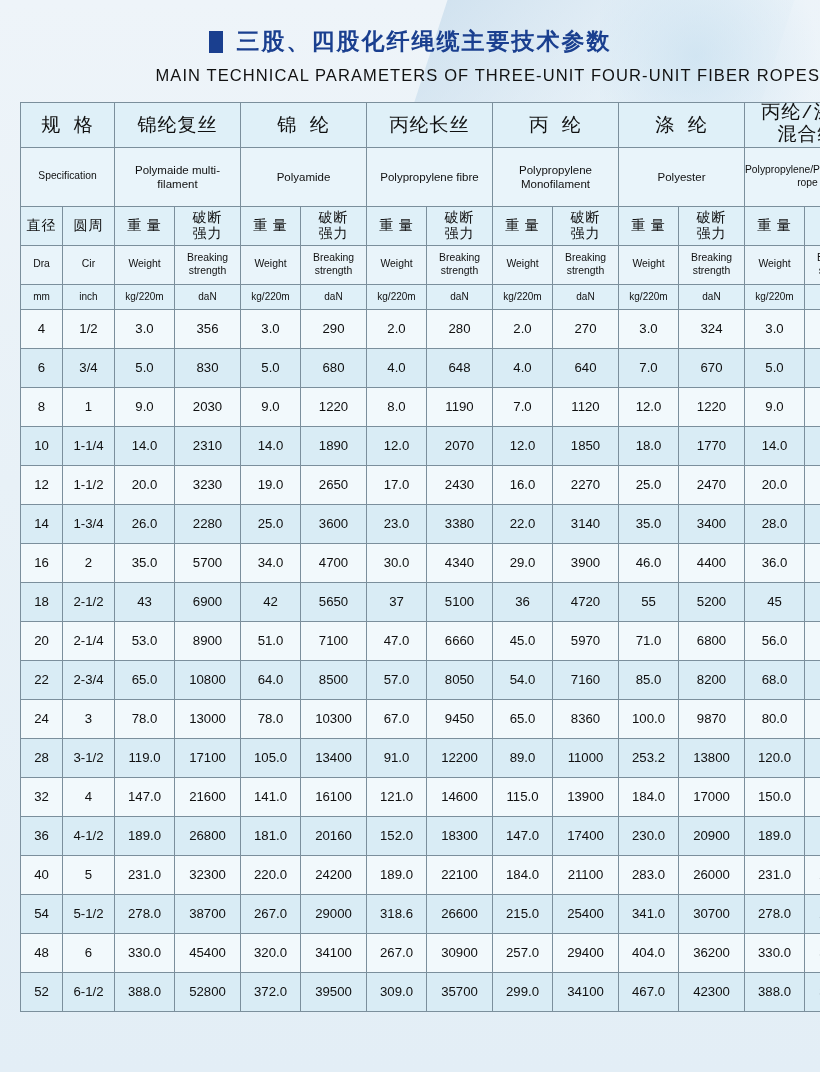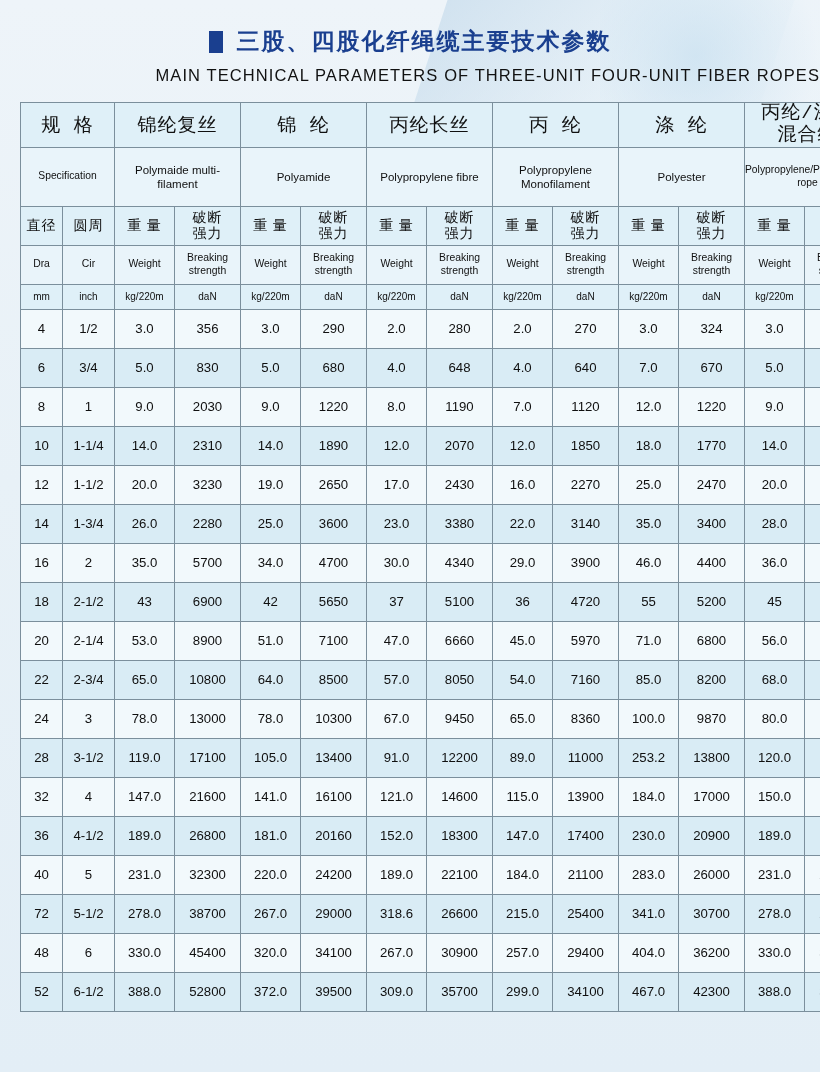--- a/index.html
+++ b/index.html
@@ -546,21 +546,21 @@
             <td>189.0</td>
             <td>22100</td>
             <td>184.0</td>
             <td>21100</td>
             <td>283.0</td>
             <td>26000</td>
             <td>231.0</td>
             <td>23600</td>
           </tr>
           <tr class="even">
-            <td>72</td>
+            <td>54</td>
             <td>5-1/2</td>
             <td>278.0</td>
             <td>38700</td>
             <td>267.0</td>
             <td>29000</td>
             <td>318.6</td>
             <td>26600</td>
             <td>215.0</td>
             <td>25400</td>
             <td>341.0</td>

